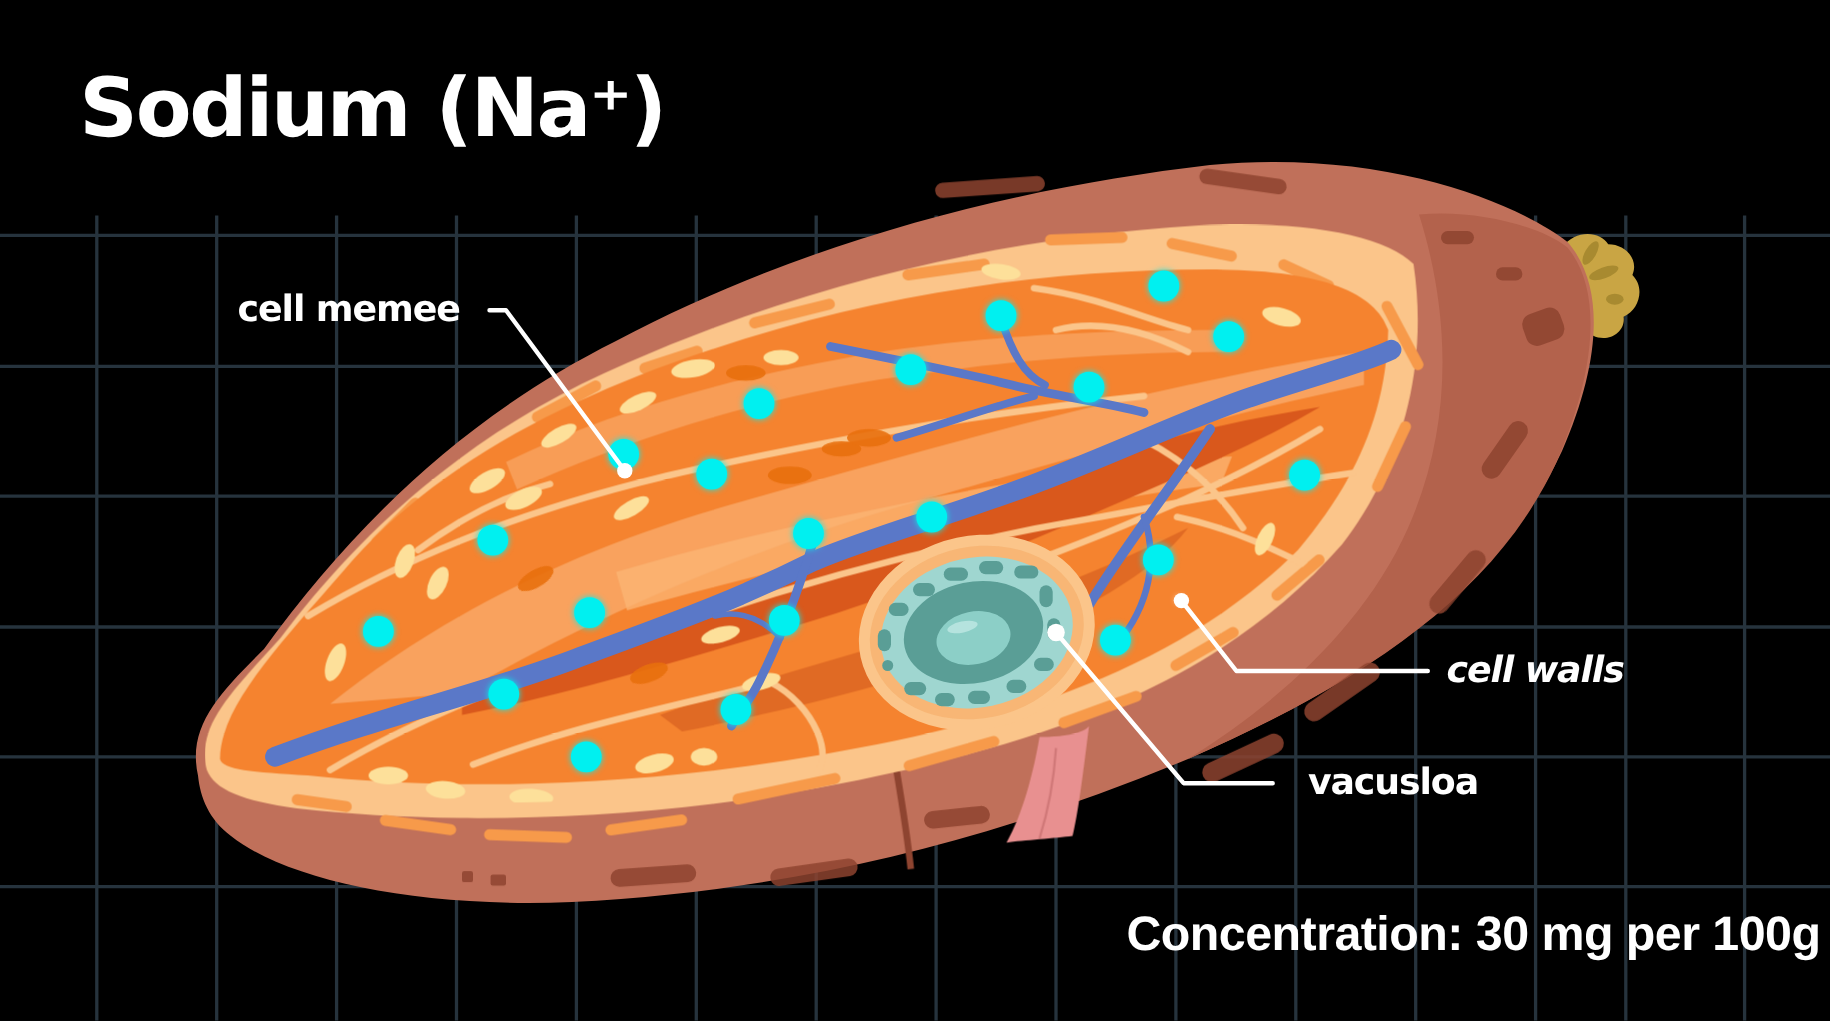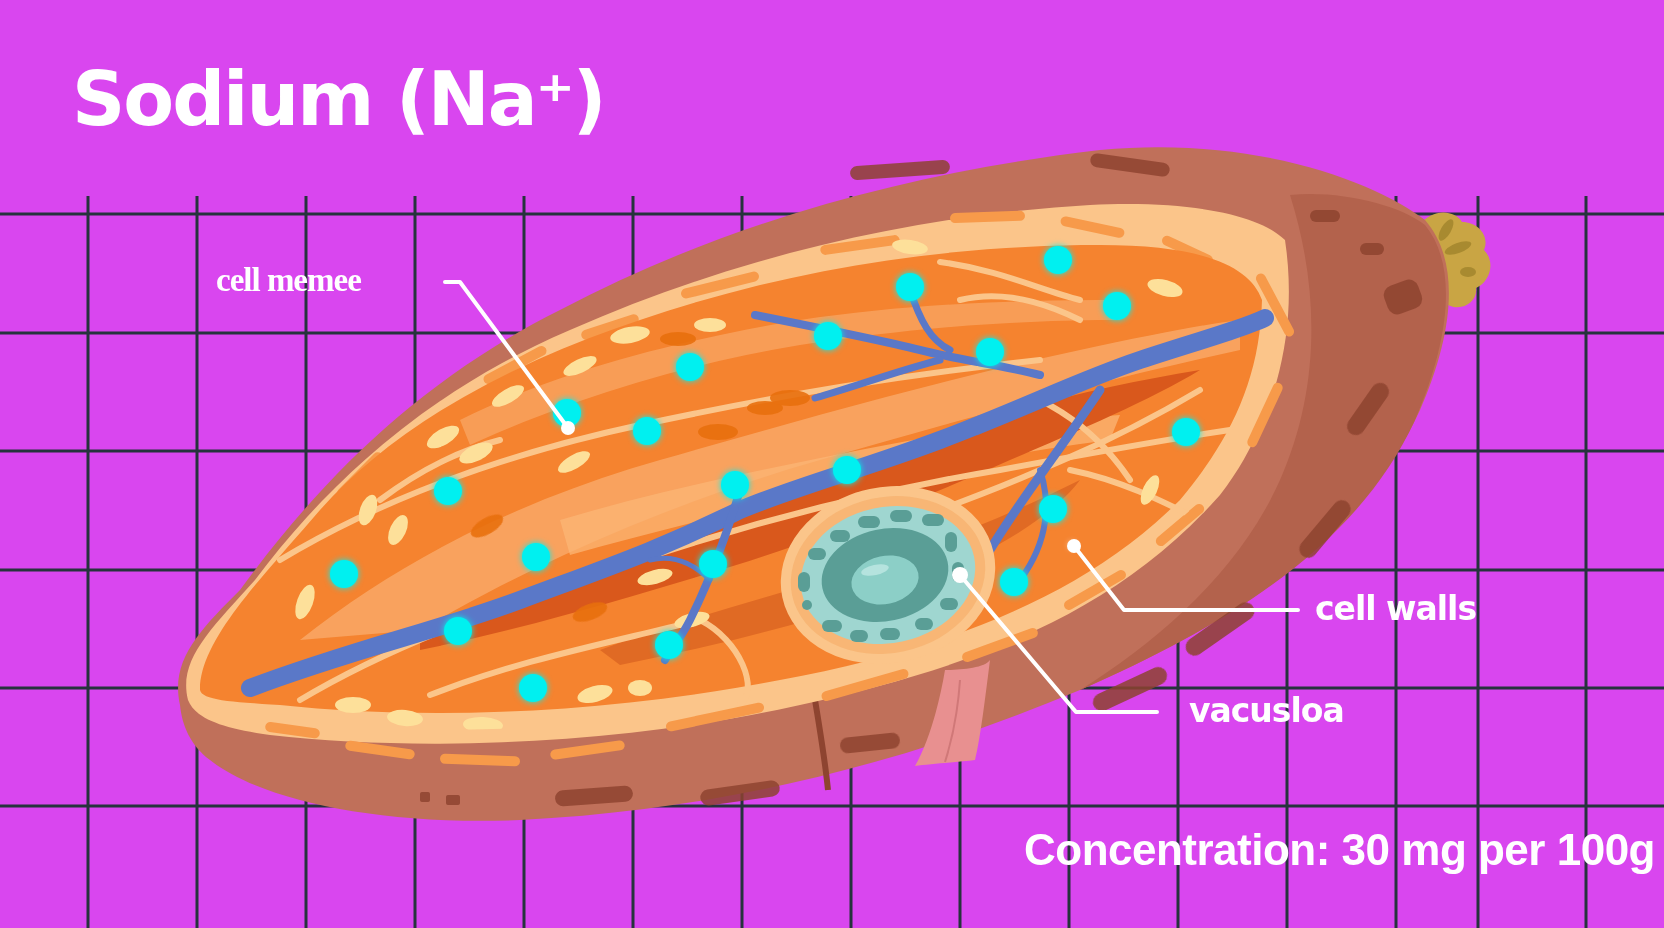--- a/index.html
+++ b/index.html
@@ -1,17 +1,17 @@
 <!DOCTYPE html>
 <html><head>
 <meta charset="utf-8">
 <style>
   html, body { margin: 0; padding: 0; background: #141e26; }
   body { width: 1664px; height: 928px; overflow: hidden; position: relative; font-family: "DejaVu Sans", sans-serif; }
-  #stage { position: absolute; left: 0; top: 0; width: 1664px; height: 928px; background: #d946ef; }
+  #stage { position: absolute; left: 0; top: 0; width: 1664px; height: 928px; background: #000000; }
   svg.art { position: absolute; left: 0; top: 0; }
   .title {
     position: absolute; left: 72px; top: 62px; color: #ffffff;
     font-family: "DejaVu Sans", sans-serif; font-weight: bold; font-size: 74px; letter-spacing: -2px;
     line-height: 1;
   }
   .label {
     position: absolute; color: #ffffff; font-family: "DejaVu Sans", sans-serif;
     font-weight: bold; font-size: 33px; letter-spacing: -1px; line-height: 1; white-space: nowrap;
   }
@@ -243,18 +243,18 @@
     </g>
     <g fill="#ffffff">
       <circle cx="568" cy="428" r="7"></circle>
       <circle cx="1074" cy="546" r="7"></circle>
       <circle cx="960" cy="575" r="8"></circle>
     </g>
   </svg>
 
   <div class="title">Sodium (Na⁺)</div>
 
-  <div class="label" style="left:216px; top:264px;font-family:Liberation Serif, serif;">cell memee</div>
-  <div class="label" style="left:1315px; top:592px;">cell walls</div>
+  <div class="label" style="left:216px; top:264px;">cell memee</div>
+  <div class="label" style="left:1315px; top:592px;font-style:italic;">cell walls</div>
   <div class="label" style="left:1176px; top:694px;margin-left:13px;">vacusloa</div>
 
   <div class="conc">Concentration: 30 mg per 100g</div>
 </div>
 
 </body></html>

